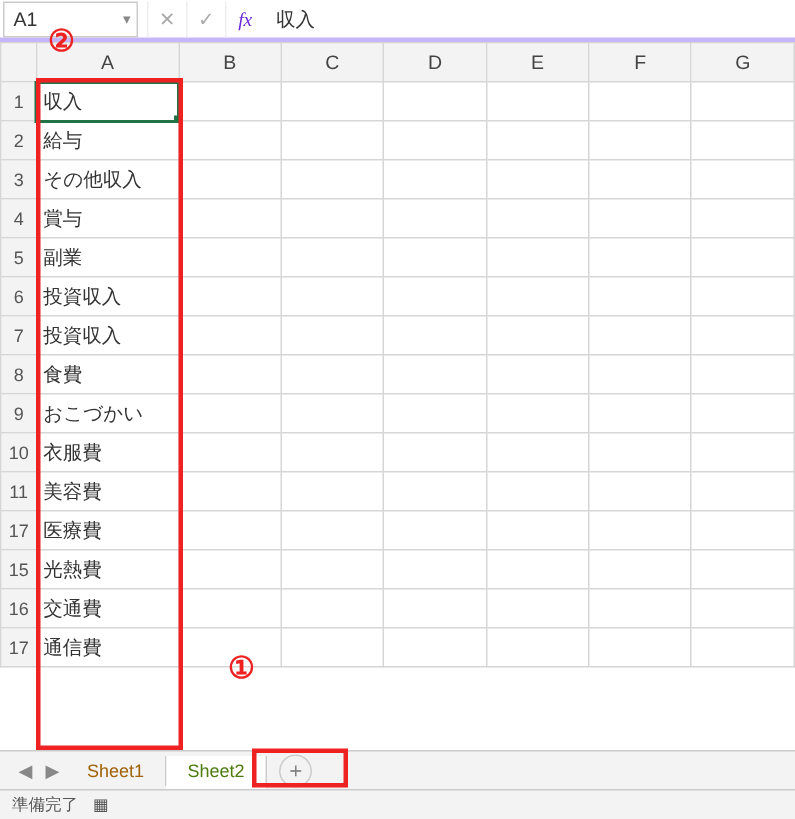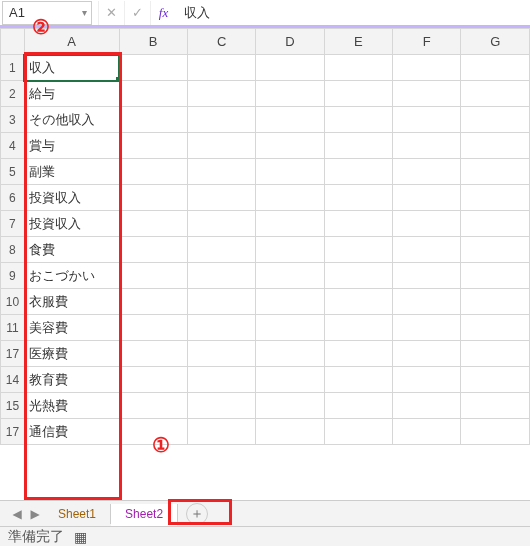--- a/index.html
+++ b/index.html
@@ -104,27 +104,27 @@
       align-items: center;
       height: 26px;
       background: #f3f3f3;
       border-top: 1px solid #ccc;
       padding-left: 8px;
       font-size: 12px;
       position: relative;
     }
     .tab-strip .navbtn { color: #888; width: 18px; text-align: center; }
     .tab { padding: 3px 14px; border-right: 1px solid #ccc; color: #a16207; background:#f3f3f3;}
-    .tab.active { background: #fff; color: #a21caf; border-bottom: 2px solid #fff; position: relative; top: 1px; }
+    .tab.active { background: #fff; color: #4d7c0f; border-bottom: 2px solid #fff; position: relative; top: 1px; }
     .tab-add { width: 22px; height: 22px; display:flex; align-items:center; justify-content:center; margin-left: 8px; color:#777; border:1px solid #ccc; border-radius: 50%; font-size: 14px; }
     .status-bar {
       display: flex; align-items: center;
       height: 20px; background: #f3f3f3;
       border-top: 1px solid #ccc;
-      padding-left: 8px; font-size: 14px; color: #555;
+      padding-left: 8px; font-size: 11px; color: #555;
       gap: 10px;
     }
     .hl-tab { position: absolute; border:3px solid #e22; pointer-events:none; }
   </style>
 </head>
 <body>
 
 <div class="formula-bar">
   <div class="name-box">
     <span>A1</span>
@@ -265,32 +265,32 @@
           <th class="rowhead">17</th>
           <td class="colA">医療費</td>
           <td class="colO"></td>
           <td class="colO"></td>
           <td class="colO"></td>
           <td class="colO"></td>
           <td class="colO"></td>
           <td class="colO"></td>
         </tr>
         <tr>
-          <th class="rowhead">14</th>
-          <td class="colA">教育費</td>
-          <td class="colO"></td>
-          <td class="colO"></td>
-          <td class="colO"></td>
-          <td class="colO"></td>
-          <td class="colO"></td>
-          <td class="colO"></td>
-        </tr>
-        <tr>
           <th class="rowhead">15</th>
           <td class="colA">光熱費</td>
+          <td class="colO"></td>
+          <td class="colO"></td>
+          <td class="colO"></td>
+          <td class="colO"></td>
+          <td class="colO"></td>
+          <td class="colO"></td>
+        </tr>
+        <tr>
+          <th class="rowhead">16</th>
+          <td class="colA">交通費</td>
           <td class="colO"></td>
           <td class="colO"></td>
           <td class="colO"></td>
           <td class="colO"></td>
           <td class="colO"></td>
           <td class="colO"></td>
         </tr>
         <tr>
           <th class="rowhead">17</th>
           <td class="colA">通信費</td>

